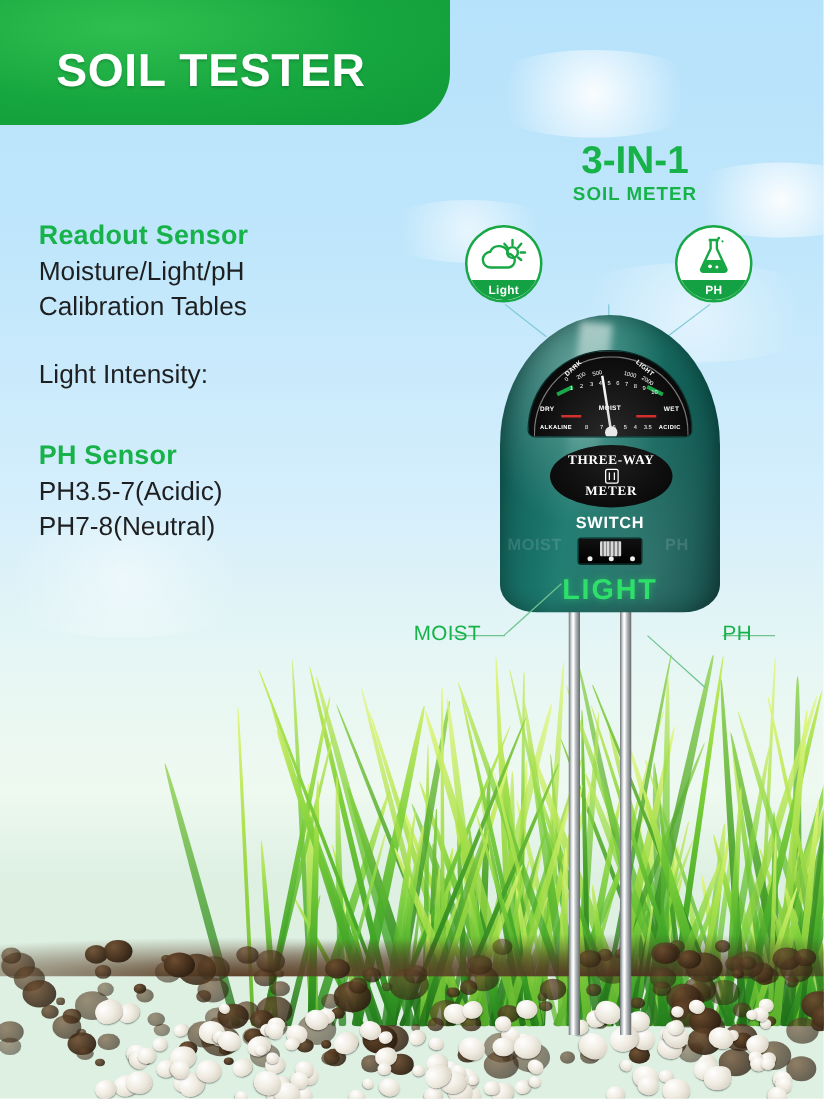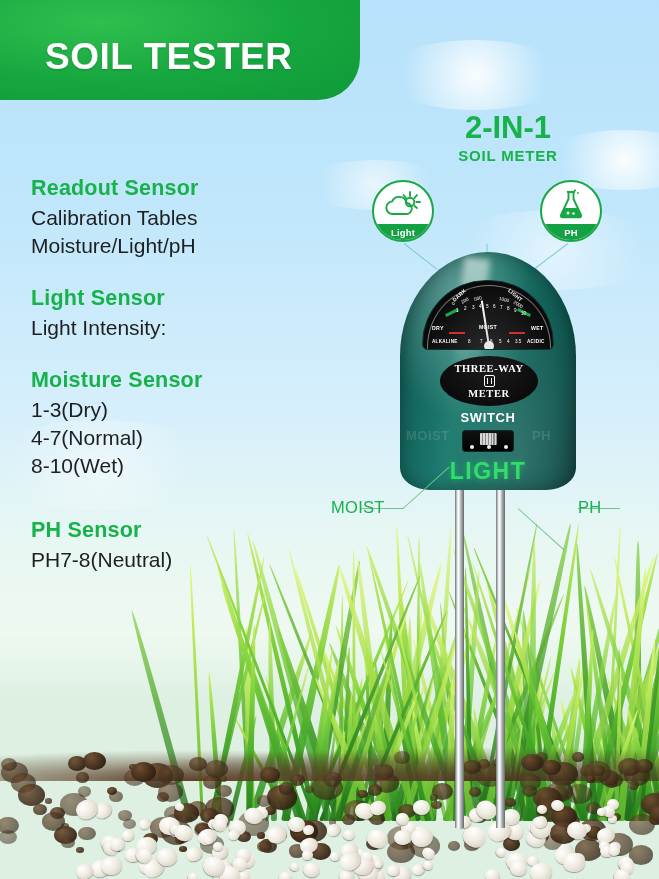--- a/index.html
+++ b/index.html
@@ -244,45 +244,39 @@
   <div class="cloud" style="left:-20px;top:420px;width:240px;height:90px;opacity:.5"></div>
 
   <div id="banner">
     <div id="banner-title">SOIL TESTER</div>
   </div>
 
   <div id="specs">
 
     <div class="spec-block">
       <div class="spec-head">Readout Sensor</div>
+      <div class="spec-line">Moisture/Light/pH</div>
       <div class="spec-line">Calibration Tables</div>
-      <div class="spec-line">Moisture/Light/pH</div>
     </div>
 
     <div class="spec-block">
-      <div class="spec-head">Light Sensor</div>
       <div class="spec-line">Light Intensity:</div>
     </div>
 
-    <div class="spec-block">
-      <div class="spec-head">Moisture Sensor</div>
-      <div class="spec-line">1-3(Dry)</div>
-      <div class="spec-line">4-7(Normal)</div>
-      <div class="spec-line">8-10(Wet)</div>
-    </div>
 
     <div class="spec-block" style="margin-top:38px">
       <div class="spec-head">PH Sensor</div>
+      <div class="spec-line">PH3.5-7(Acidic)</div>
       <div class="spec-line">PH7-8(Neutral)</div>
     </div>
 
   </div>
 
   <div id="prod-title">
-    <div class="t1">2-IN-1</div>
+    <div class="t1">3-IN-1</div>
     <div class="t2">SOIL METER</div>
   </div>
 
   <div class="leader" style="left:404px;top:243px;width:42px;height:1px;transform:rotate(38deg);transform-origin:left center;"></div>
   <div class="leader" style="left:487px;top:243px;width:22px;height:1px;transform:rotate(90deg);transform-origin:left center;"></div>
   <div class="leader" style="left:568px;top:243px;width:44px;height:1px;transform:rotate(143deg);transform-origin:left center;"></div>
 
   <div id="features">
 
     <div class="feat">

